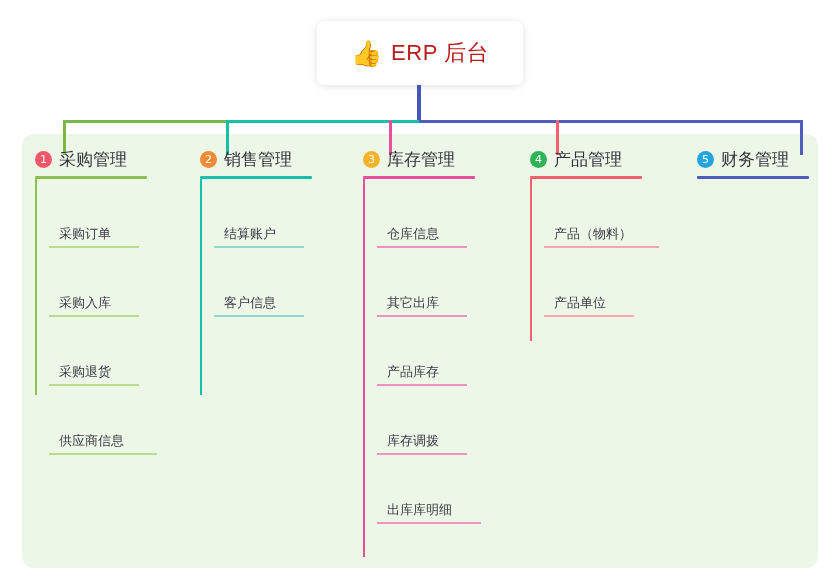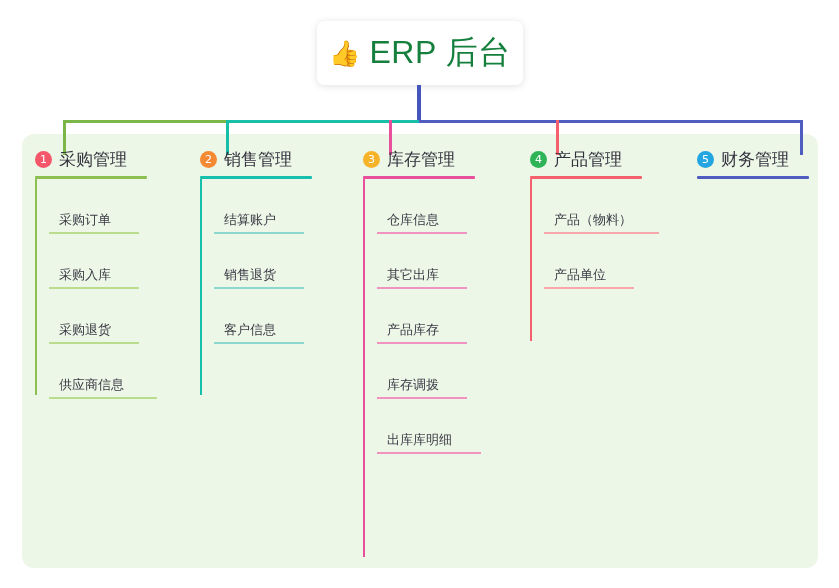--- a/index.html
+++ b/index.html
@@ -31,22 +31,22 @@
     justify-content: center;
     gap: 9px;
     box-sizing: border-box;
   }
   #root-emoji {
     font-size: 25px;
     line-height: 1;
     display: block;
   }
   #root-title {
-    font-size: 32px;
-    color: #15803d;
+    font-size: 22px;
+    color: #b91c1c;
     letter-spacing: 0.5px;
     white-space: nowrap;
   }
 
   
   .conn {
     position: absolute;
   }
 
   
@@ -100,21 +100,21 @@
     padding-left: 14px;
   }
   .spine {
     position: absolute;
     left: 0;
     top: 0;
     width: 2px;
   }
   .item {
     position: relative;
-    height: 55px;
+    height: 69px;
     box-sizing: border-box;
     display: flex;
     align-items: flex-end;
   }
   .item-label {
     font-size: 13px;
     color: #3a3a44;
     white-space: nowrap;
     padding: 0 4px 5px 10px;
   }
@@ -180,24 +180,20 @@
         <span class="col-title">销售管理</span>
       </div>
       <div class="head-rule" style="width: 112px; background: rgb(23, 192, 172);"></div>
       <div class="items">
         <div class="spine" style="background: rgb(23, 192, 172); height: 216px;"></div>
         <div class="item">
           <span class="item-label">结算账户</span>
           <div class="item-rule" style="width: 90px; background: rgb(140, 216, 207);"></div>
         </div>
         <div class="item">
-          <span class="item-label">销售退货</span>
-          <div class="item-rule" style="width: 90px; background: rgb(140, 216, 207);"></div>
-        </div>
-        <div class="item">
           <span class="item-label">客户信息</span>
           <div class="item-rule" style="width: 90px; background: rgb(140, 216, 207);"></div>
         </div>
       </div>
     </div>
     <div class="column" style="left: 363px;">
       <div class="col-head">
         <span class="badge" style="background: rgb(246, 179, 42);">3</span>
         <span class="col-title">库存管理</span>
       </div>

